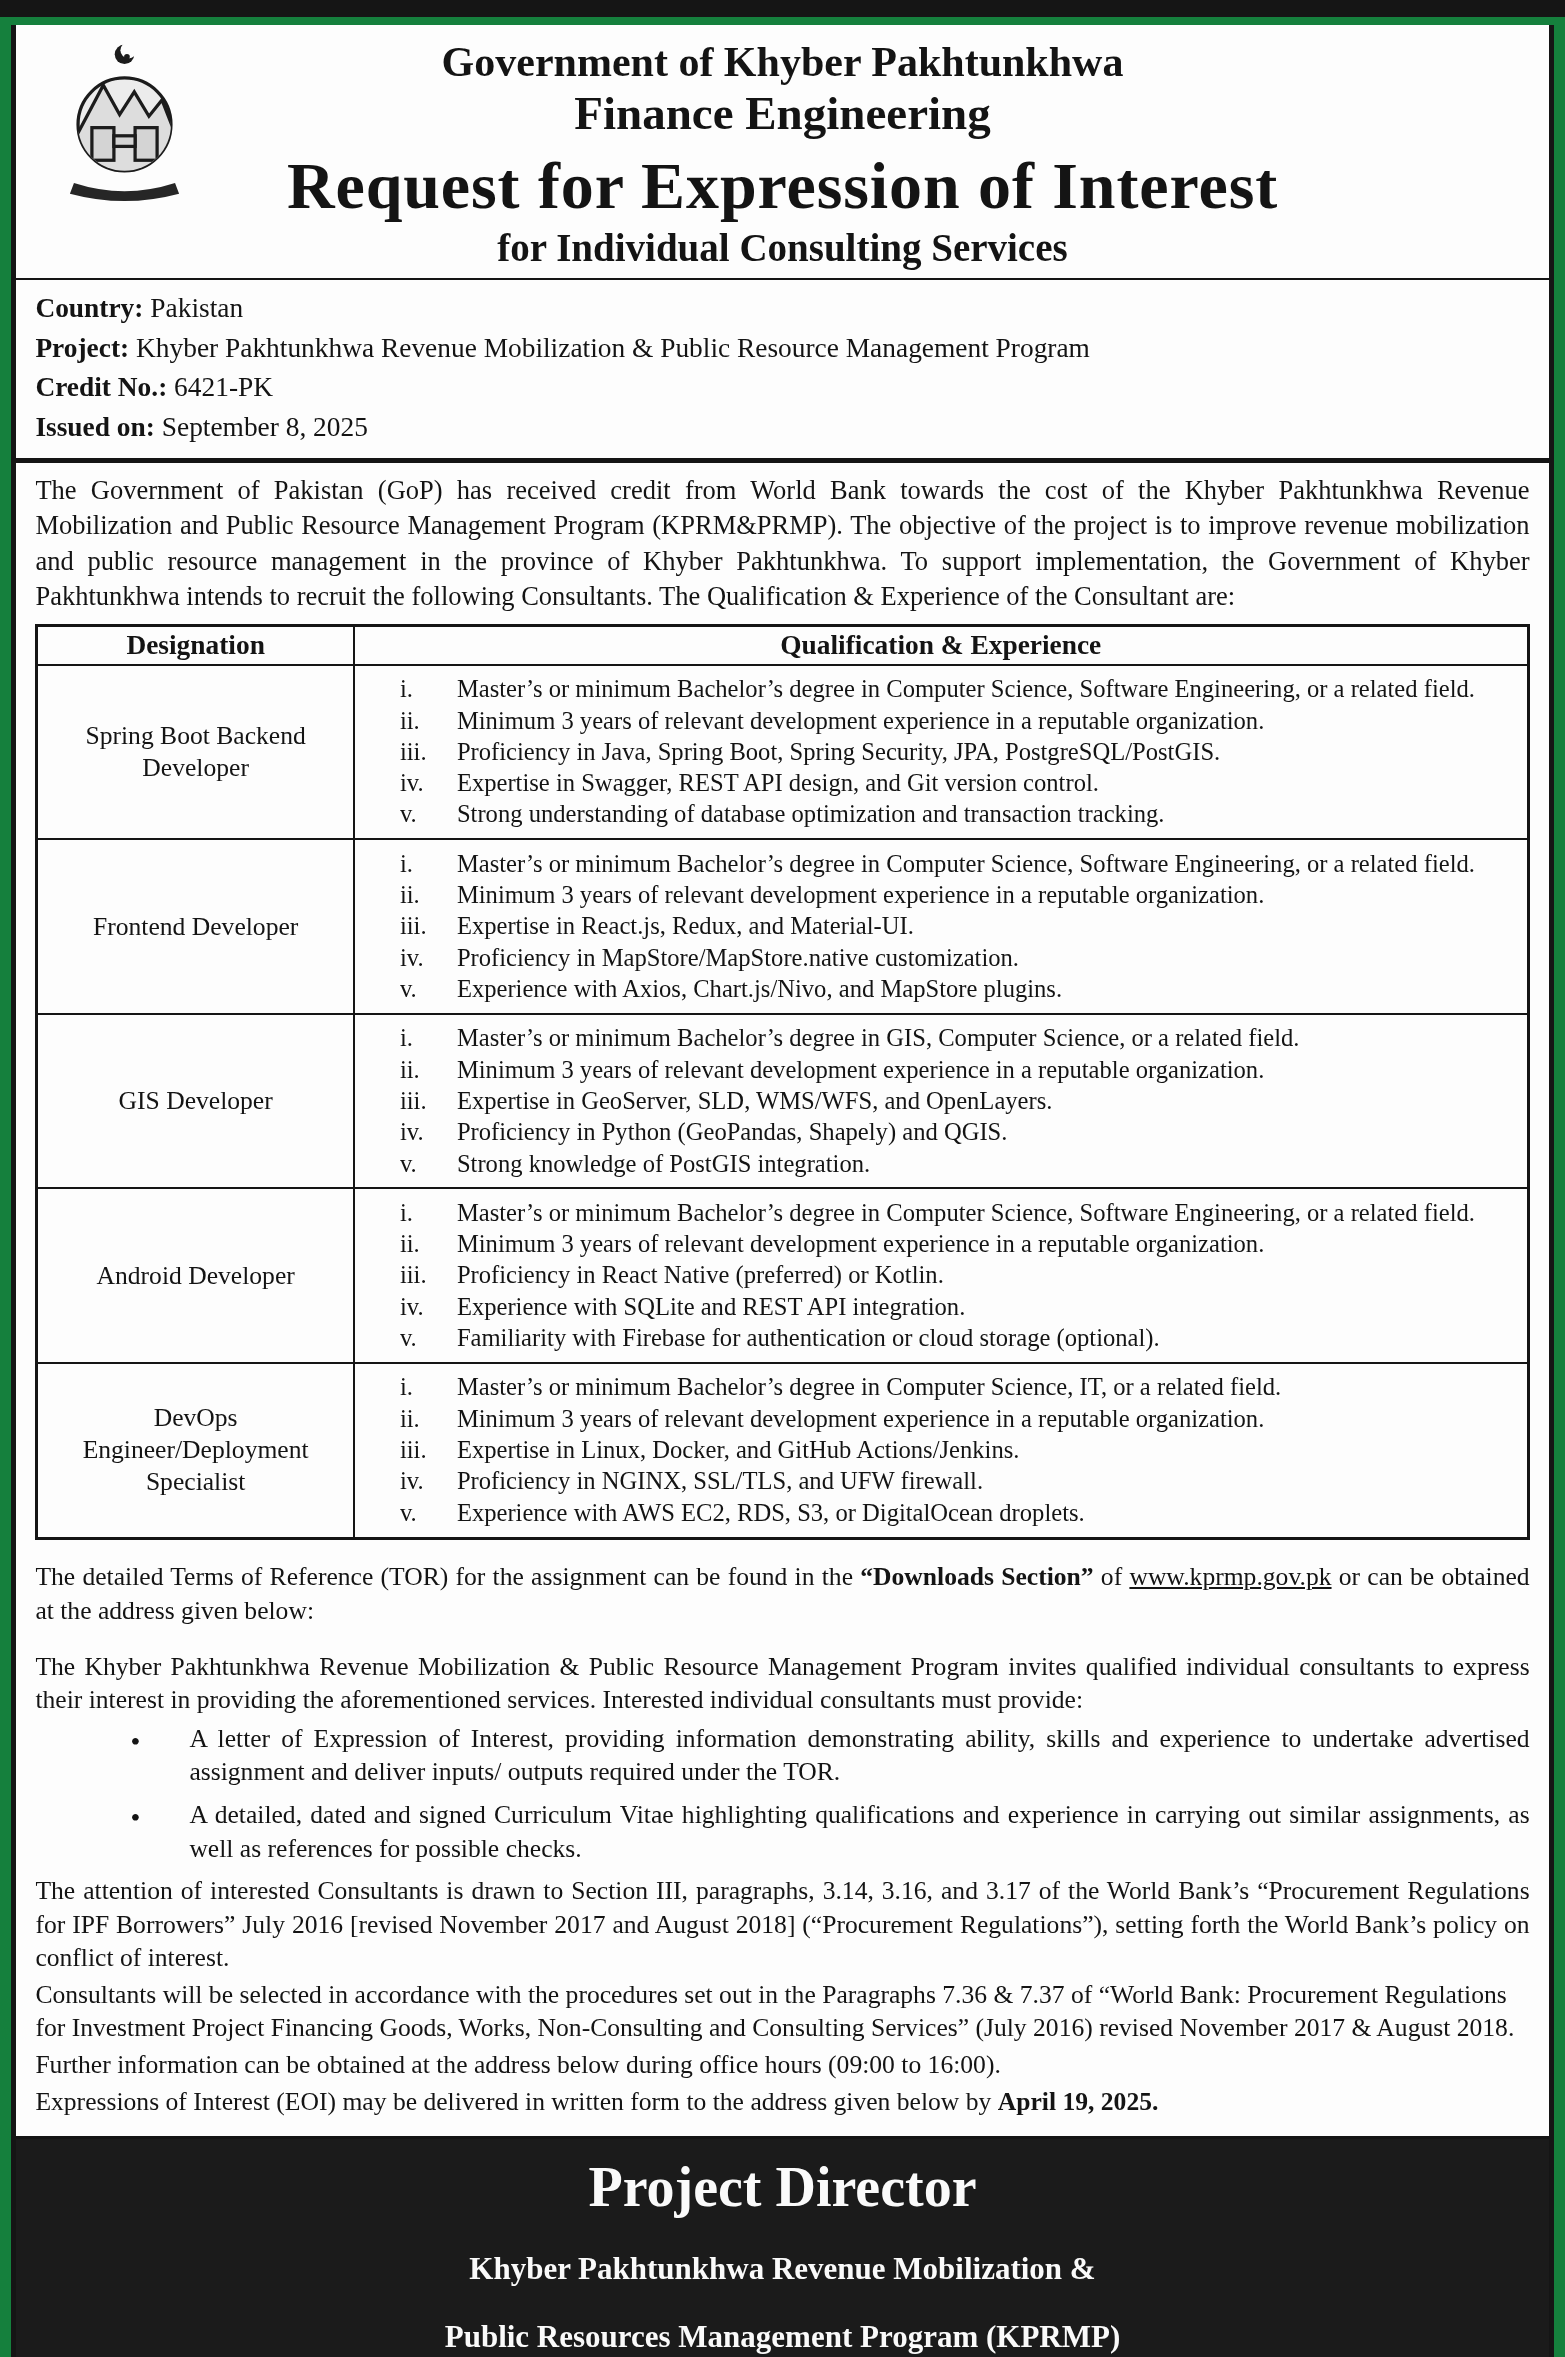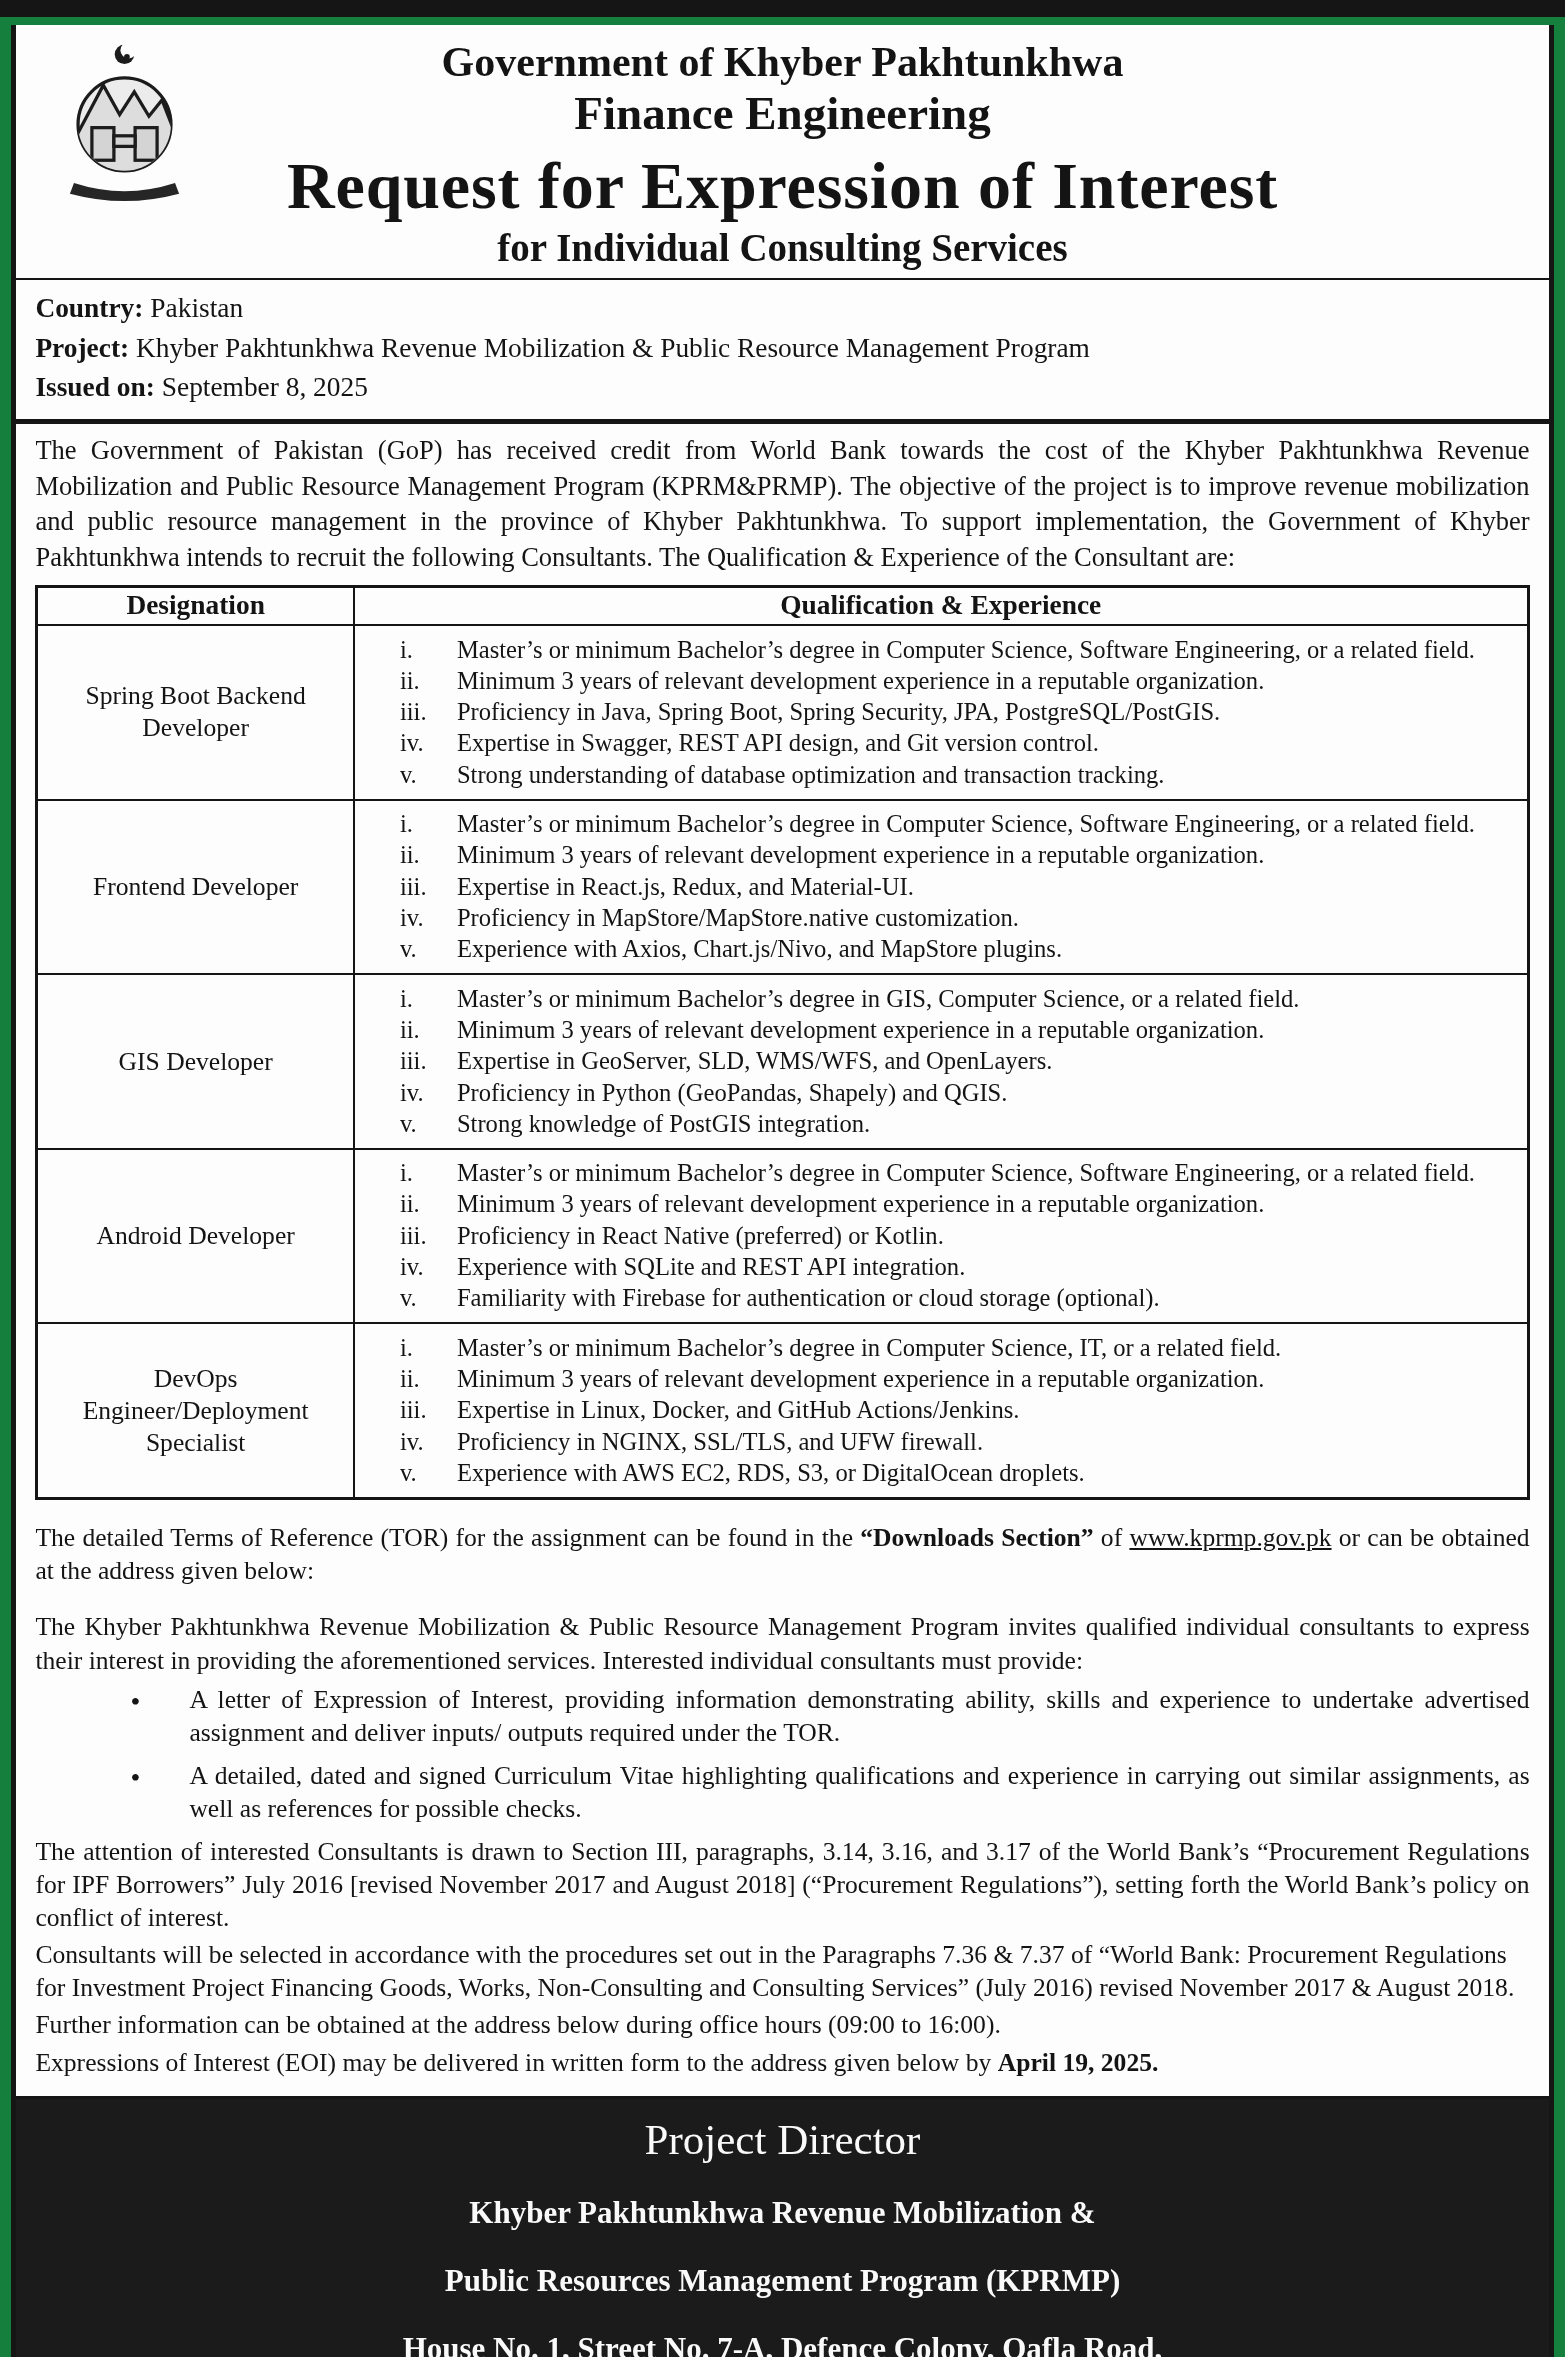--- a/index.html
+++ b/index.html
@@ -41,21 +41,21 @@
   .notes p { margin: 0 0 3.8px; }
   .just { text-align: justify; }
   .gap-top { margin-top: 23px !important; }
   .b { font-weight: bold; }
   .u { text-decoration: underline; }
   ul.eoi-list { margin: 3.8px 0 5.7px; padding: 0 0 0 95px; list-style: none; }
   ul.eoi-list li { position: relative; padding-left: 59px; margin: 5.7px 0 9.5px; text-align: justify; }
   ul.eoi-list li .dot { position: absolute; left: 0; top: 1.9px; font-size: 28px; }
   
   .footer { background: #1b1b1b; color: #fafafa; text-align: center; padding: 15px 9.5px 9.5px; border-top: 3.8px solid #151515; }
-  .footer .f-title { font-size: 43px; font-weight: normal; line-height: 1.2; margin-bottom: 24px; }
+  .footer .f-title { font-size: 56px; font-weight: bold; line-height: 1.2; margin-bottom: 24px; }
   .footer .f-line  { font-size: 31px; font-weight: bold; line-height: 1.55; margin-top: 20px; }
 </style>
 </head>
 <body>
 
 <div class="page">
   <div class="content">
 
     <div class="masthead">
       <div class="emblem">
@@ -112,20 +112,24 @@
     <div class="meta">
       <div class="row">
         <span class="lbl">Country:</span>
         <span>Pakistan</span>
       </div>
       <div class="row">
         <span class="lbl">Project:</span>
         <span>Khyber Pakhtunkhwa Revenue Mobilization &amp; Public Resource Management Program</span>
       </div>
       <div class="row">
+        <span class="lbl">Credit No.:</span>
+        <span>6421-PK</span>
+      </div>
+      <div class="row">
         <span class="lbl">Issued on:</span>
         <span>September 8, 2025</span>
       </div>
     </div>
 
     <div class="intro">The Government of Pakistan (GoP) has received credit from World Bank towards the cost of the Khyber Pakhtunkhwa Revenue Mobilization and Public Resource Management Program (KPRM&amp;PRMP). The objective of the project is to improve revenue mobilization and public resource management in the province of Khyber Pakhtunkhwa.  To support implementation, the Government of Khyber Pakhtunkhwa intends to recruit the following Consultants.  The Qualification &amp; Experience of the Consultant are:</div>
 
     <div class="tbl-wrap">
       <table>
         <tbody>

